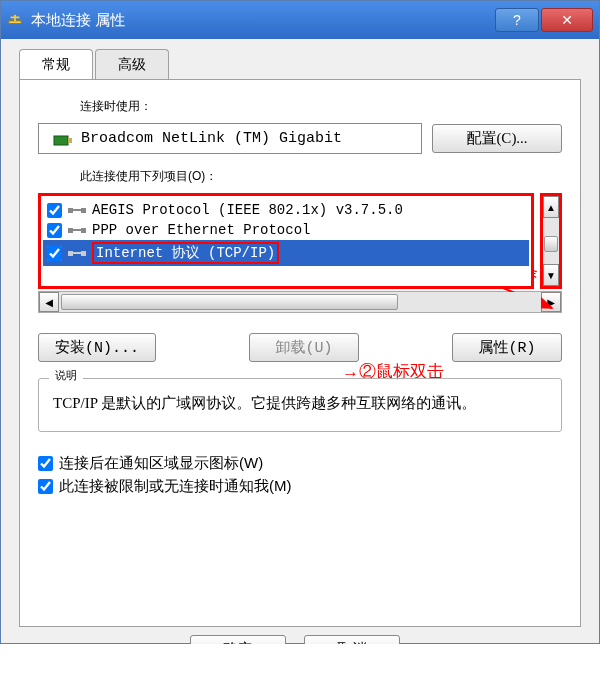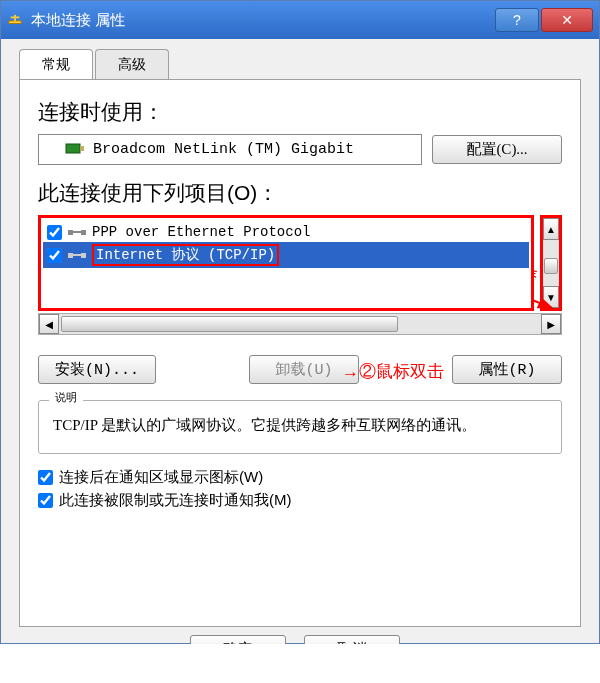--- a/index.html
+++ b/index.html
@@ -10,23 +10,23 @@
     .titlebar-icon svg { width:14px; height:14px; }
     .titlebar-text { flex: 1; font-size: 15px; }
     .titlebar-btns { display: flex; gap: 2px; }
     .tbtn { width: 44px; height: 24px; background: linear-gradient(#6aa3e8,#3d7fd0); border: 1px solid #2a5ca0; border-radius: 3px; display:flex; align-items:center; justify-content:center; color:#fff; font-size:14px; }
     .tbtn.close { background: linear-gradient(#e86a6a,#c43a3a); border-color:#a02a2a; width:52px;}
     .body { padding: 10px 18px; background:#f0f0f0; height: calc(100% - 38px); }
     .tabs { display:flex; }
     .tab { padding: 6px 22px; background:#fff; border:1px solid #a0a0a0; border-bottom:none; border-radius: 4px 4px 0 0; margin-right:2px; font-size:14px; }
     .tab.inactive { background:#e8e8e8; }
     .tabcontent { background:#fff; border:1px solid #a0a0a0; padding: 18px 18px 12px 18px; height: 548px; margin-top:-1px; position:relative; }
-    .label-row { font-size:21px; margin-bottom:8px; }
+    .label-row { font-size:12px; margin-bottom:8px;margin-left:42px; }
     .adapter-box { display:flex; gap:10px; align-items:center; margin-bottom:14px; }
-    .adapter-field { flex:1; border:1px solid #888; padding:6px 26px; background:#fff; display:flex; align-items:flex-start; gap:8px; font-family: "Courier New", monospace; font-size:15px;}
+    .adapter-field { flex:1; border:1px solid #888; padding:6px 14px; background:#fff; display:flex; align-items:flex-end; gap:8px; font-family: "Courier New", monospace; font-size:15px;}
     .nic-icon { width:20px; height:14px; display:inline-block; }
     .btn { background: linear-gradient(#fefefe,#e0e0e0); border:1px solid #888; border-radius:3px; padding:4px 16px; font-size:15px; font-family: "Courier New", monospace; min-width:110px; text-align:center; }
     .btn.wide { min-width:130px;font-family:Liberation Serif, serif; }
     .items-row { display:flex; gap:6px; }
     .listbox { flex:1; border:3px solid red; padding:4px 2px; background:#fff; height:96px; position:relative; }
     .list-scroll { width:22px; border:3px solid red; display:flex; flex-direction:column; height:96px; background:#f0f0f0; }
     .sbtn { height:22px; border:1px solid #888; background:linear-gradient(#fff,#ddd); display:flex; align-items:center; justify-content:center; font-size:10px; }
     .strack { flex:1; background:#e6e6e6; position:relative; }
     .sthumb { position:absolute; left:1px; right:1px; top:40%; height:16px; background:linear-gradient(#fff,#ccc); border:1px solid #999; border-radius:2px;}
     .list-item { display:flex; align-items:center; gap:6px; padding:2px 4px; font-family:"Courier New", monospace; font-size:14px; }
@@ -38,21 +38,21 @@
     .annot2 { top:280px; left:322px; }
     .arrow { position:absolute; pointer-events:none; }
     .hscroll { height:22px; border:1px solid #aaa; background:#f0f0f0; margin-top:2px; display:flex; }
     .hscroll .sbtn{ width:20px; height:100%; }
     .hscroll .strack{ flex:1; position:relative; }
     .hscroll .sthumb{ top:2px; bottom:2px; left:2px; width:70%; height:auto;}
     .btn-row { display:flex; justify-content:space-between; margin-top:20px; gap:12px; }
     .group { border:1px solid #b0b0b0; border-radius:3px; padding:12px 14px 16px 14px; margin-top:16px; position:relative; }
     .group-label { position:absolute; top:-11px; left:10px; background:#fff; padding:0 6px; font-size:11px;}
     .desc { font-size:15px; line-height:1.6; font-family: SimSun, serif;}
-    .chk-row { display:flex; align-items:center; gap:6px; margin-top:14px; font-size:15px;}
+    .chk-row { display:flex; align-items:center; gap:6px; margin-top:22px; font-size:15px;}
     .chk-row input{ width:15px; height:15px;}
     .dlg-btns { display:flex; justify-content:center; gap:18px; margin-top:8px; padding-right:10px;}
     .dlg-btns .btn{ min-width:96px; font-family: SimSun; }
   </style>
 </head>
 <body>
 
 <div class="window">
   <div class="titlebar">
     <span class="titlebar-icon">
@@ -97,20 +97,29 @@
               <path d="M0,0 L8,3 L0,6 Z" fill="red"></path>
             </marker>
           </defs>
         <line x1="188" y1="10" x2="242" y2="32" stroke="red" stroke-width="2" marker-end="url(#ah1)"></line>
       </svg>
 
       <div class="label-row" style="margin-top:4px;"><span>此连接使用下列项目(O)：</span></div>
 
       <div class="items-row">
         <div class="listbox">
+          <div class="list-item">
+            <input type="checkbox" checked="" style="">
+            <span class="proto-icon"><svg viewBox="0 0 18 12">
+                  <rect x="0" y="4" width="5" height="5" fill="#888"></rect>
+                  <rect x="13" y="4" width="5" height="5" fill="#888"></rect>
+                  <line x1="5" y1="6" x2="13" y2="6" stroke="#888" stroke-width="2"></line>
+                </svg></span>
+            <span>AEGIS Protocol (IEEE 802.1x) v3.7.5.0</span>
+          </div>
           <div class="list-item">
             <input type="checkbox" checked="" style="">
             <span class="proto-icon"><svg viewBox="0 0 18 12">
                   <rect x="0" y="4" width="5" height="5" fill="#888"></rect>
                   <rect x="13" y="4" width="5" height="5" fill="#888"></rect>
                   <line x1="5" y1="6" x2="13" y2="6" stroke="#888" stroke-width="2"></line>
                 </svg></span>
             <span>PPP over Ethernet Protocol</span>
           </div>
           <div class="list-item selected">

